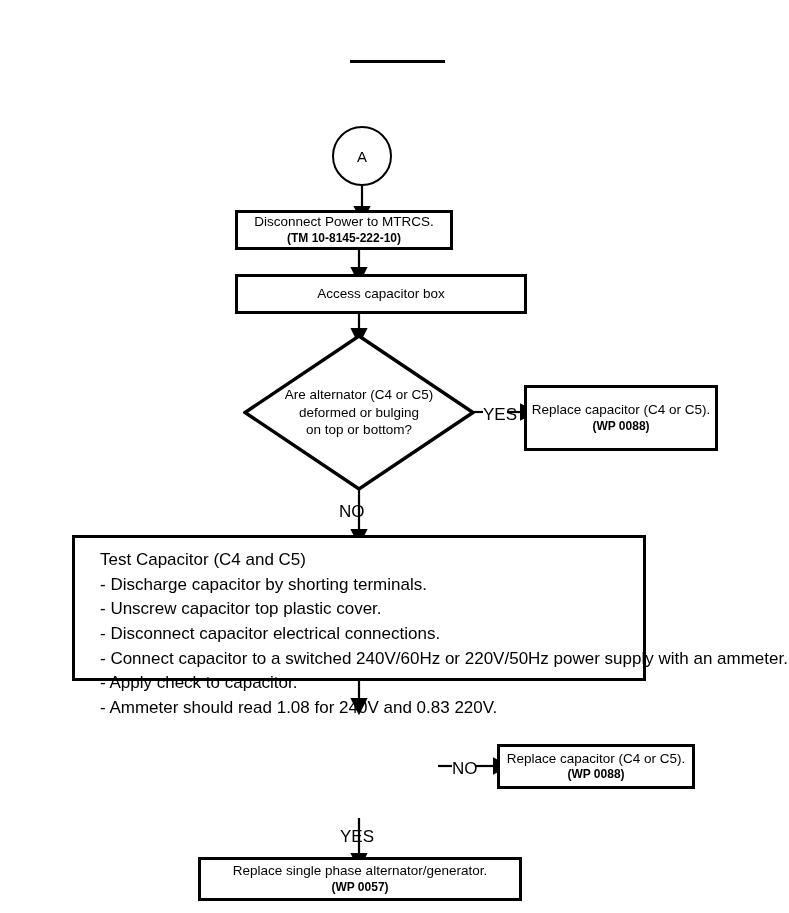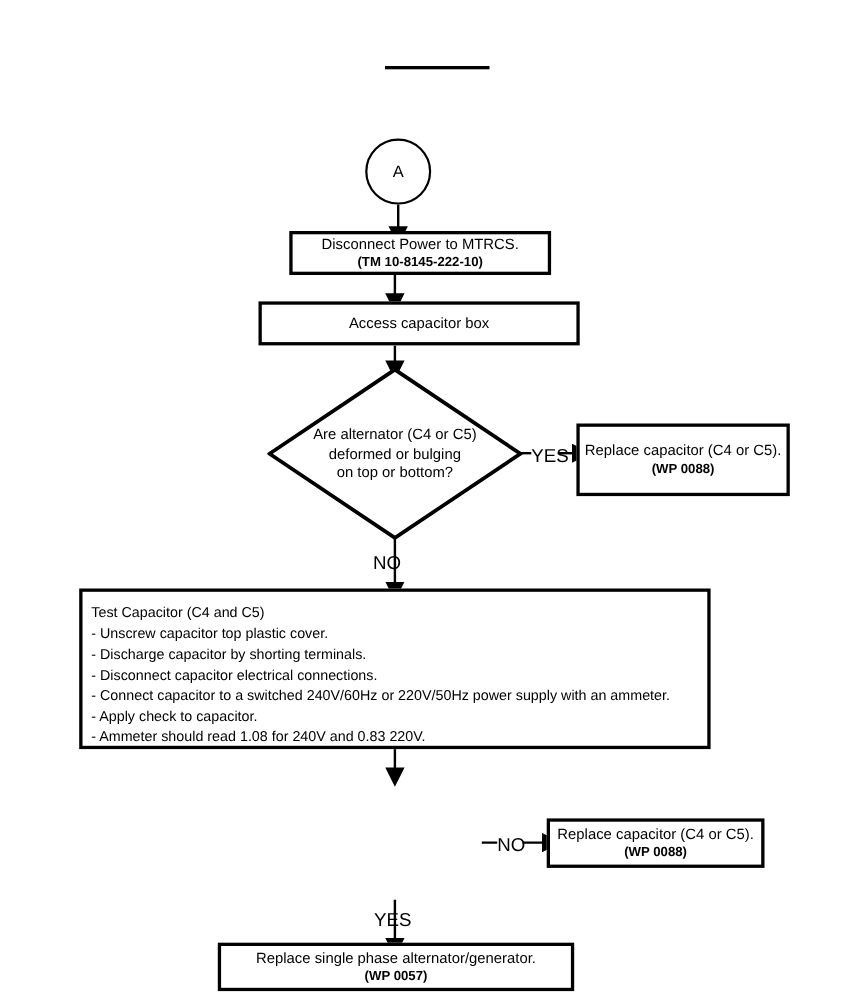--- a/index.html
+++ b/index.html
@@ -84,24 +84,24 @@
     display: flex;
     align-items: center;
     justify-content: center;
     text-align: center;
     font-size: 13.5px;
     line-height: 1.3;
   }
   
   .textblock {
     border: 3px solid #000000;
-    font-size: 13px;
+    font-size: 17px;
     line-height: 1.45;
     text-align: left;
-    padding: 10px 0 0 8px;
+    padding: 10px 0 0 25px;
   }
   .textblock .tb-line {
     white-space: nowrap;
   }
   
   .edge-label {
     position: absolute;
     font-size: 17px;
     line-height: 1;
     white-space: nowrap;
@@ -137,21 +137,21 @@
     <line x1="438" y1="766" x2="452" y2="766" stroke="#000000" stroke-width="2.2"></line>
     <line x1="475" y1="766" x2="496" y2="766" stroke="#000000" stroke-width="2.2" marker-end="url(#arrow)"></line>
 
     <line x1="359" y1="818" x2="359" y2="856" stroke="#000000" stroke-width="2.2" marker-end="url(#arrow)"></line>
   </svg>
 
   <div class="node circle" style="left:332px; top:126px; width:60px; height:60px;">
     <span>A</span>
   </div>
 
-  <div class="node box" style="left:235px; top:210px; width:238px; height:40px;margin-left:28px;">
+  <div class="node box" style="left:235px; top:210px; width:218px; height:40px;">
     <span>Disconnect Power to MTRCS.</span>
     <span class="bold">(TM 10-8145-222-10)</span>
   </div>
 
   <div class="node box" style="left:235px; top:274px; width:292px; height:40px;">
     <span>Access capacitor box</span>
   </div>
 
   <div class="diamond-wrap" style="left:243px; top:334px; width:232px; height:157px;">
     <svg class="diamond-shape" viewBox="0 0 232 157" preserveAspectRatio="none">
@@ -171,22 +171,22 @@
   <div class="edge-label" style="left:339px; top:503px;">NO</div>
 
   <div class="node box" style="left:524px; top:385px; width:194px; height:66px;">
     <span>Replace capacitor (C4 or C5).</span>
     <span class="bold">(WP 0088)</span>
   </div>
 
   <div class="node box textblock" style="left:72px; top:535px; width:574px; height:146px;
        display:block; align-items:flex-start; justify-content:flex-start;">
     <div class="tb-line">Test Capacitor (C4 and C5)</div>
+    <div class="tb-line">- Discharge capacitor by shorting terminals.</div>
     <div class="tb-line">- Unscrew capacitor top plastic cover.</div>
-    <div class="tb-line">- Discharge capacitor by shorting terminals.</div>
     <div class="tb-line">- Disconnect capacitor electrical connections.</div>
     <div class="tb-line">- Connect capacitor to a switched 240V/60Hz or 220V/50Hz power supply with an ammeter.</div>
     <div class="tb-line">-  Apply check to capacitor.</div>
     <div class="tb-line">-  Ammeter should read 1.08 for 240V and 0.83 220V.</div>
   </div>
 
 
   <div class="edge-label" style="left:452px; top:760px;">NO</div>
 
   <div class="edge-label" style="left:340px; top:828px;">YES</div>

